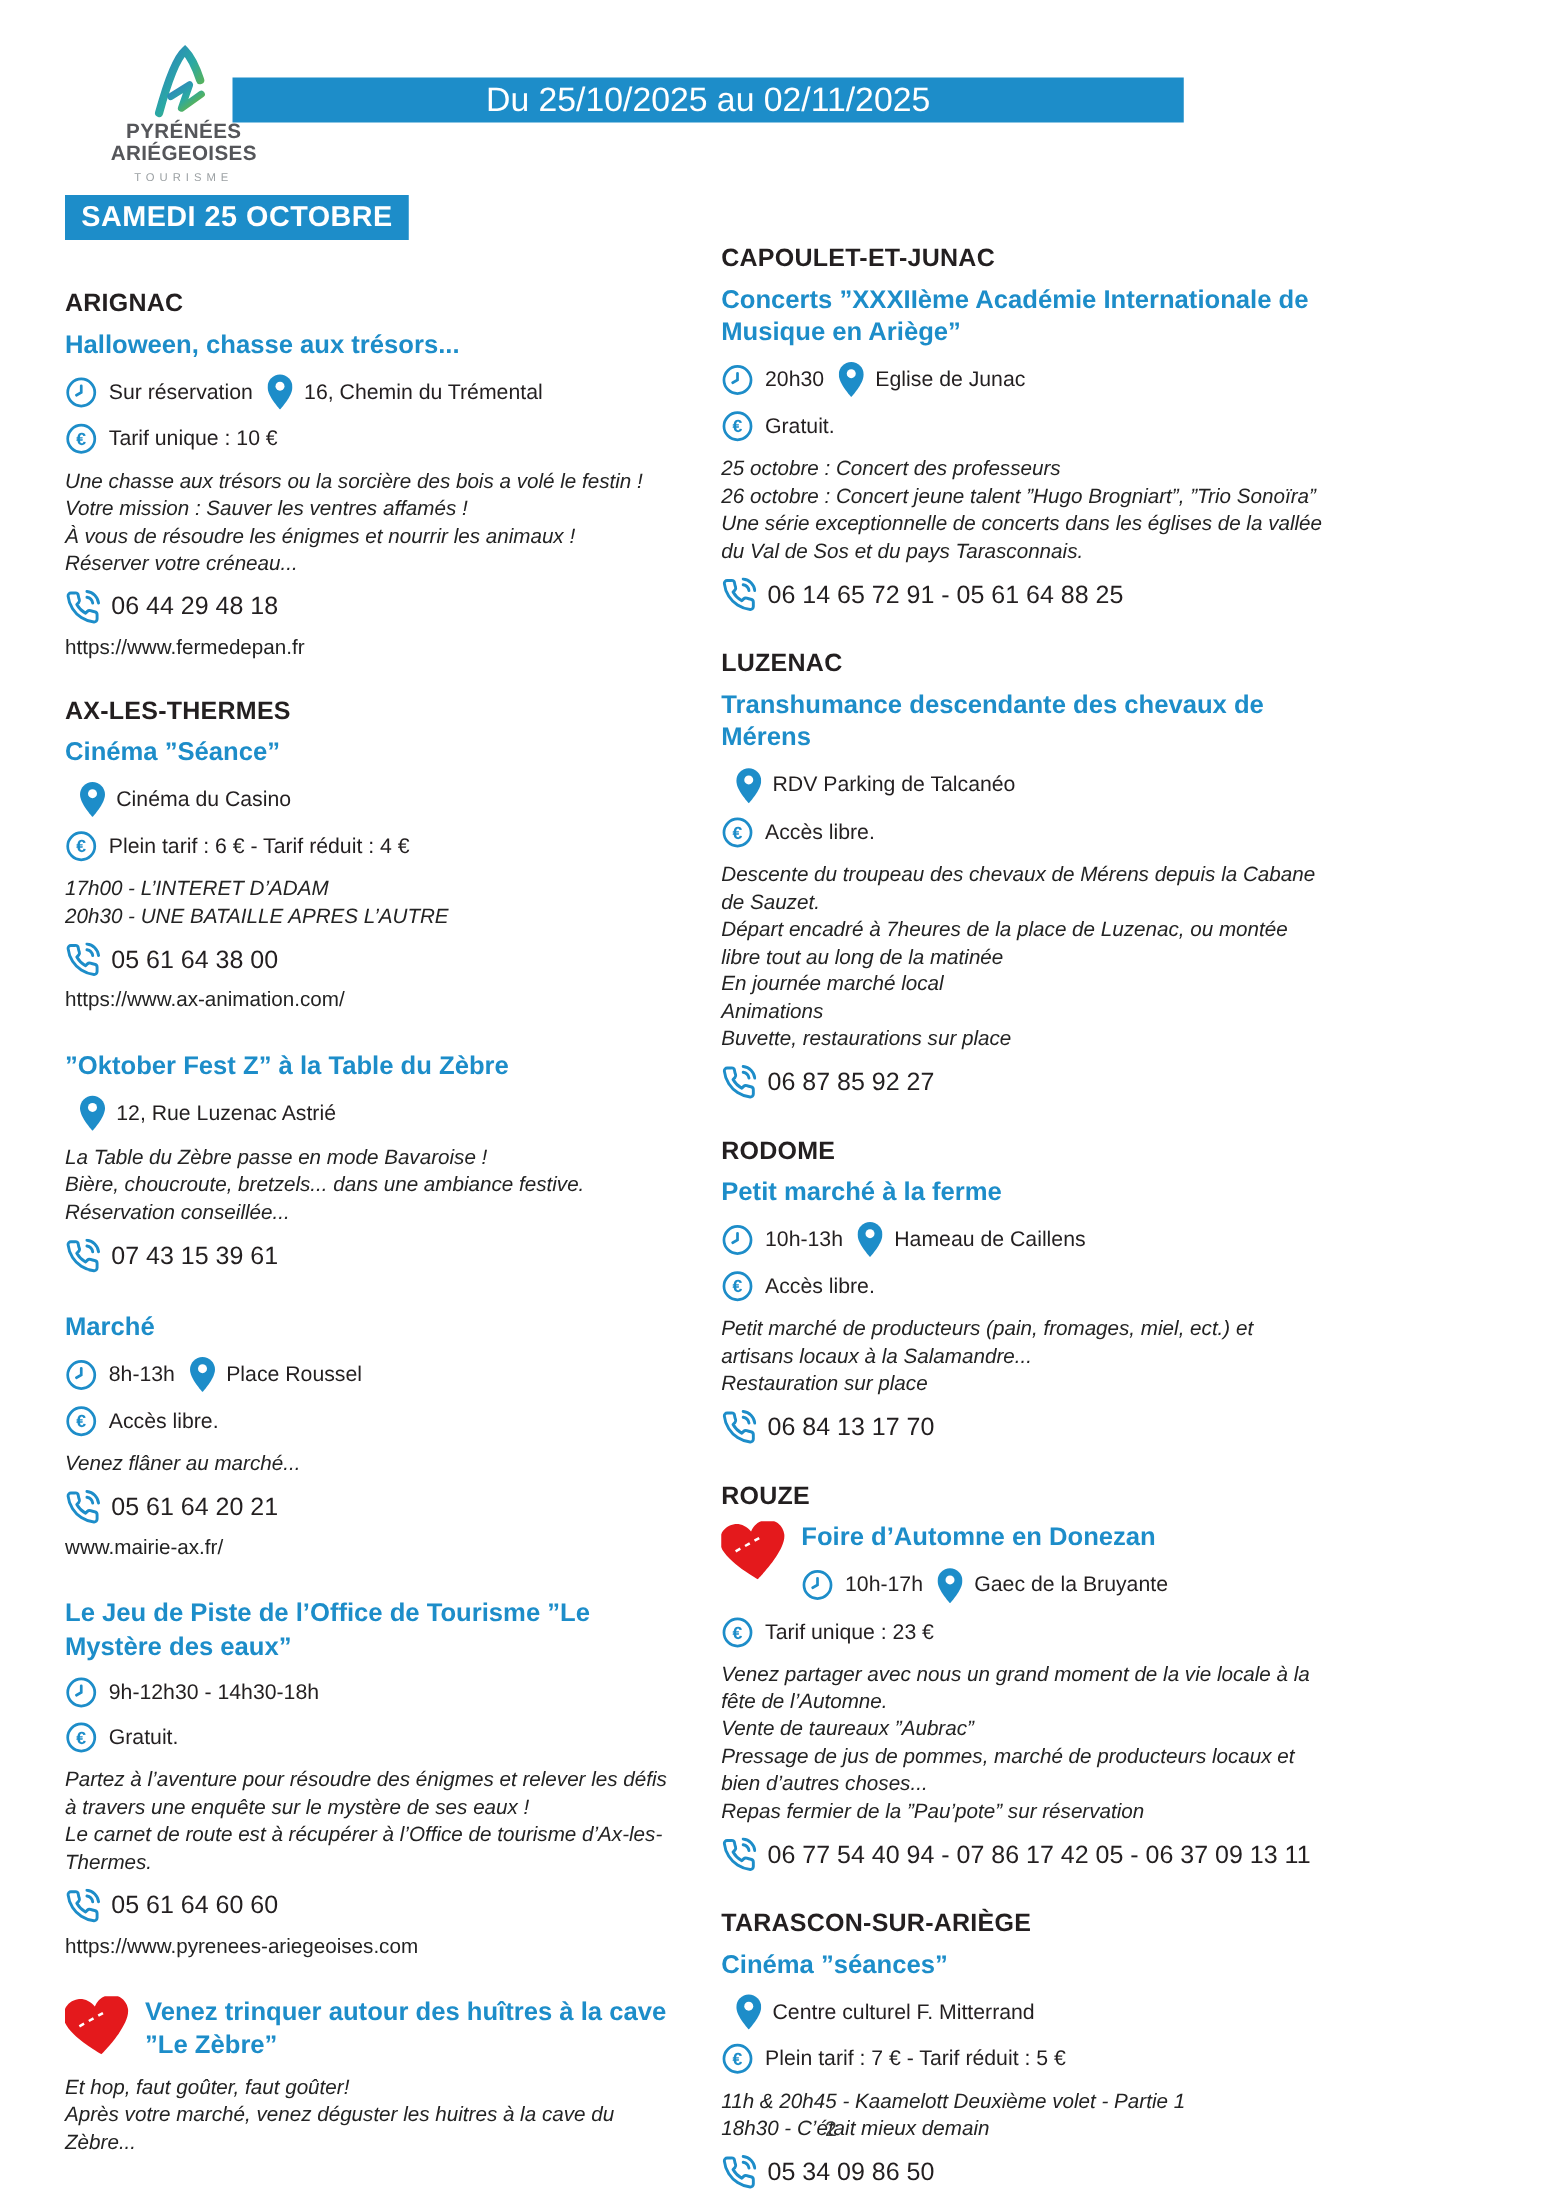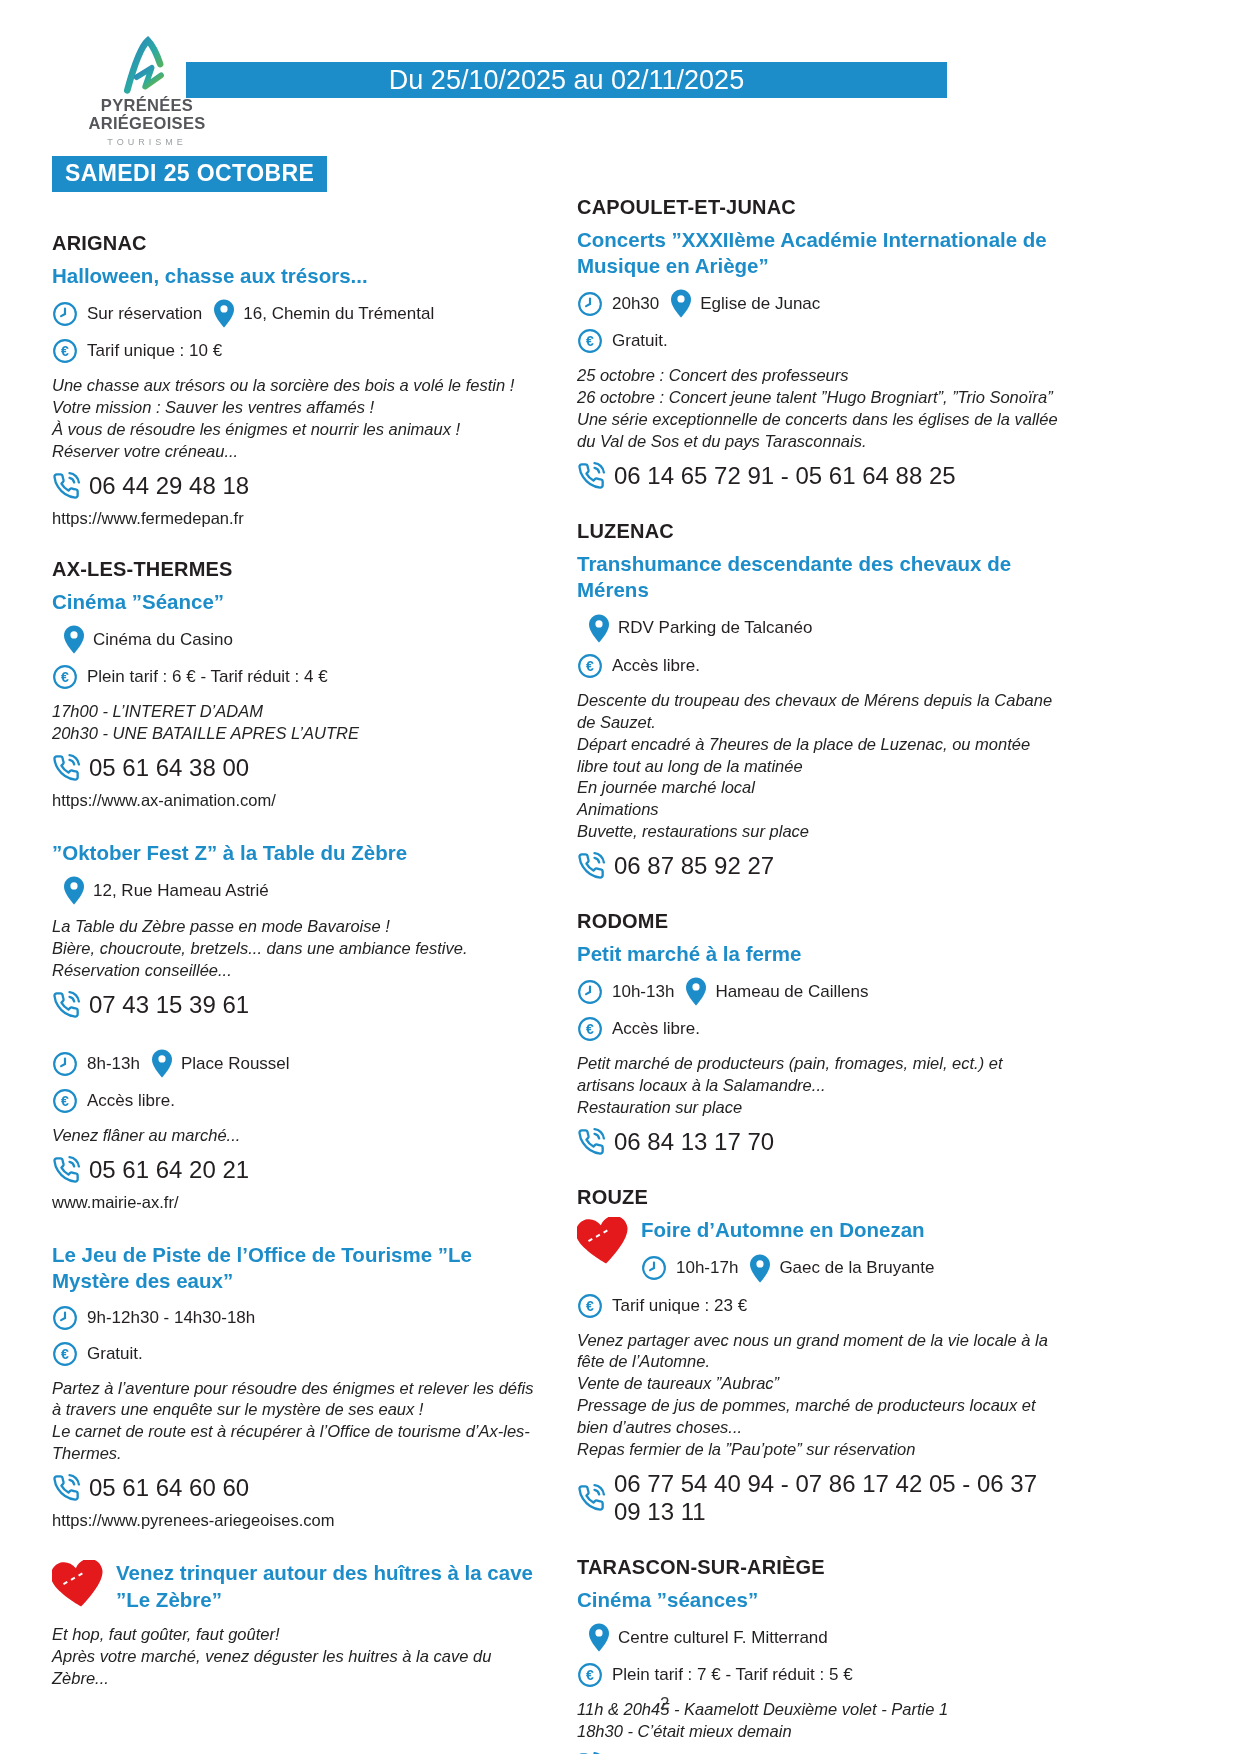--- a/index.html
+++ b/index.html
@@ -28,21 +28,21 @@
   .col-right{padding-top:24px;}
   .day-header{
     display:inline-block;background:var(--accent);color:#fff;font-weight:bold;
     font-size:23px;padding:4px 13px 5px;margin:6px 0 18px;letter-spacing:.4px;
   }
   .city-section{margin-bottom:14px;}
   .city{font-size:20px;font-weight:bold;margin:22px 0 0;color:var(--text);letter-spacing:.2px;}
   .event{margin:8px 0 30px;}
   .event-title{color:var(--accent);font-weight:bold;font-size:20.5px;line-height:1.28;margin:6px 0 2px;}
   .meta-row,.price-row,.phone-row{display:flex;align-items:center;margin:10px 0;font-size:17px;}
-  .phone-row{font-size:24px;margin:8px 0 6px;}
+  .phone-row{font-size:20px;margin:8px 0 6px;}
   .icon{display:inline-flex;align-items:center;justify-content:center;color:var(--accent);flex:0 0 auto;}
   .icon svg{display:block;}
   .icon-clock svg,.icon-euro svg{width:26px;height:26px;}
   .icon-pin svg{width:20px;height:29px;}
   .icon-phone svg{width:28px;height:28px;}
   .meta-row .icon,.price-row .icon,.phone-row .icon{margin-right:9px;}
   .meta-row .icon-pin{margin-left:12px;}
   .desc{font-style:italic;font-size:16.5px;line-height:1.33;margin:11px 0 9px;color:#232323;}
   .website{font-size:16.5px;margin:9px 0 0;color:#232323;}
   
@@ -167,39 +167,40 @@
           </div>
           <div class="event">
             <div class="event-title">”Oktober Fest Z” à la Table du Zèbre</div>
             <div class="meta-row">
               <span class="icon icon-pin">
                 <svg viewBox="0 0 20 28">
                   <path fill="currentColor" d="M10 0C4.5 0 0 4.5 0 10c0 7.4 10 18 10 18s10-10.6 10-18C20 4.5 15.5 0 10 0z"></path>
                   <circle cx="10" cy="9.4" r="3.6" fill="#fff"></circle>
                 </svg>
               </span>
-              <span class="event-location">12, Rue Hameau Astrié</span>
+              <span class="event-location">12, Rue Luzenac Astrié</span>
             </div>
             <div class="desc">
               <div>La Table du Zèbre passe en mode Bavaroise !</div>
               <div>Bière, choucroute, bretzels... dans une ambiance festive.</div>
               <div>Réservation conseillée...</div>
             </div>
             <div class="phone-row">
               <span class="icon icon-phone">
                 <svg viewBox="0 0 24 24" fill="none" stroke="currentColor" stroke-width="2" stroke-linecap="round" stroke-linejoin="round">
                   <path d="M15.05 5A5 5 0 0 1 19 8.95"></path>
                   <path d="M15.05 1A9 9 0 0 1 23 8.94"></path>
                   <path d="M22 16.92v3a2 2 0 0 1-2.18 2 19.79 19.79 0 0 1-8.63-3.07 19.5 19.5 0 0 1-6-6 19.79 19.79 0 0 1-3.07-8.67A2 2 0 0 1 4.11 2h3a2 2 0 0 1 2 1.72 12.84 12.84 0 0 0 .7 2.81 2 2 0 0 1-.45 2.11L8.09 9.91a16 16 0 0 0 6 6l1.27-1.27a2 2 0 0 1 2.11-.45 12.84 12.84 0 0 0 2.81.7A2 2 0 0 1 22 16.92z"></path>
                 </svg>
               </span>
               <span class="event-phone">07 43 15 39 61</span>
             </div>
           </div>
           <div class="event">
+            <div class="event-title">Marché</div>
             <div class="meta-row">
               <span class="icon icon-clock">
                 <svg viewBox="0 0 24 24" fill="none" stroke="currentColor" stroke-width="2">
                   <circle cx="12" cy="12" r="10"></circle>
                   <path d="M12 7v5l-3.6 2" stroke-linecap="round"></path>
                 </svg>
               </span>
               <span class="event-time">8h-13h</span>
               <span class="icon icon-pin">
                 <svg viewBox="0 0 20 28">

